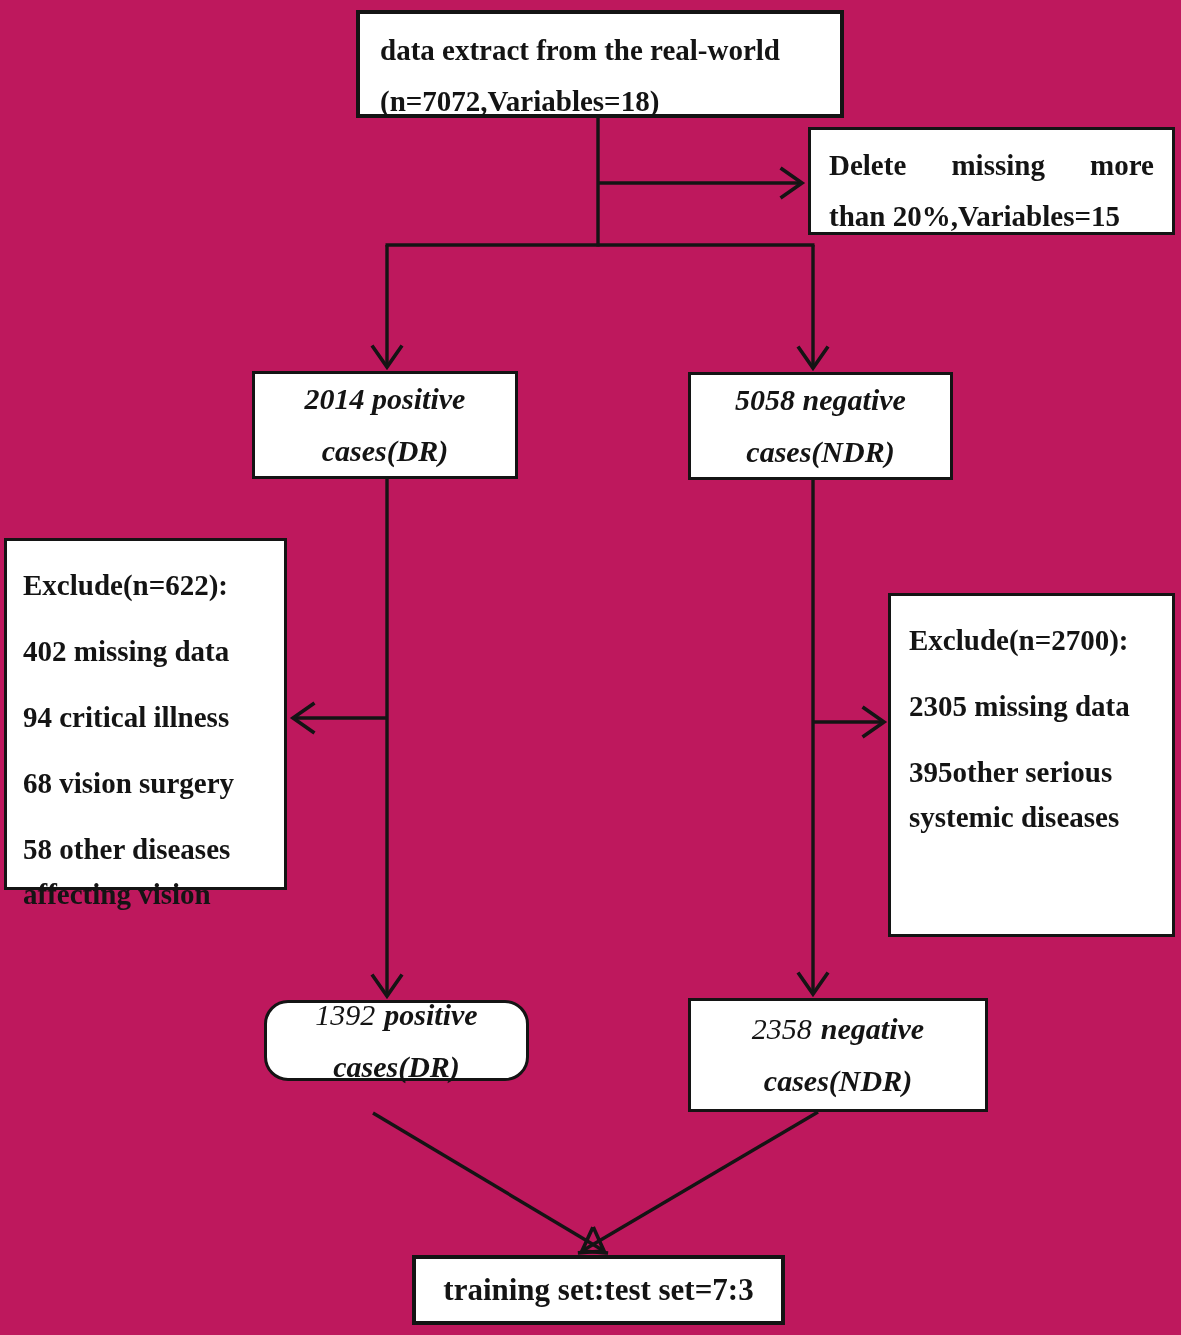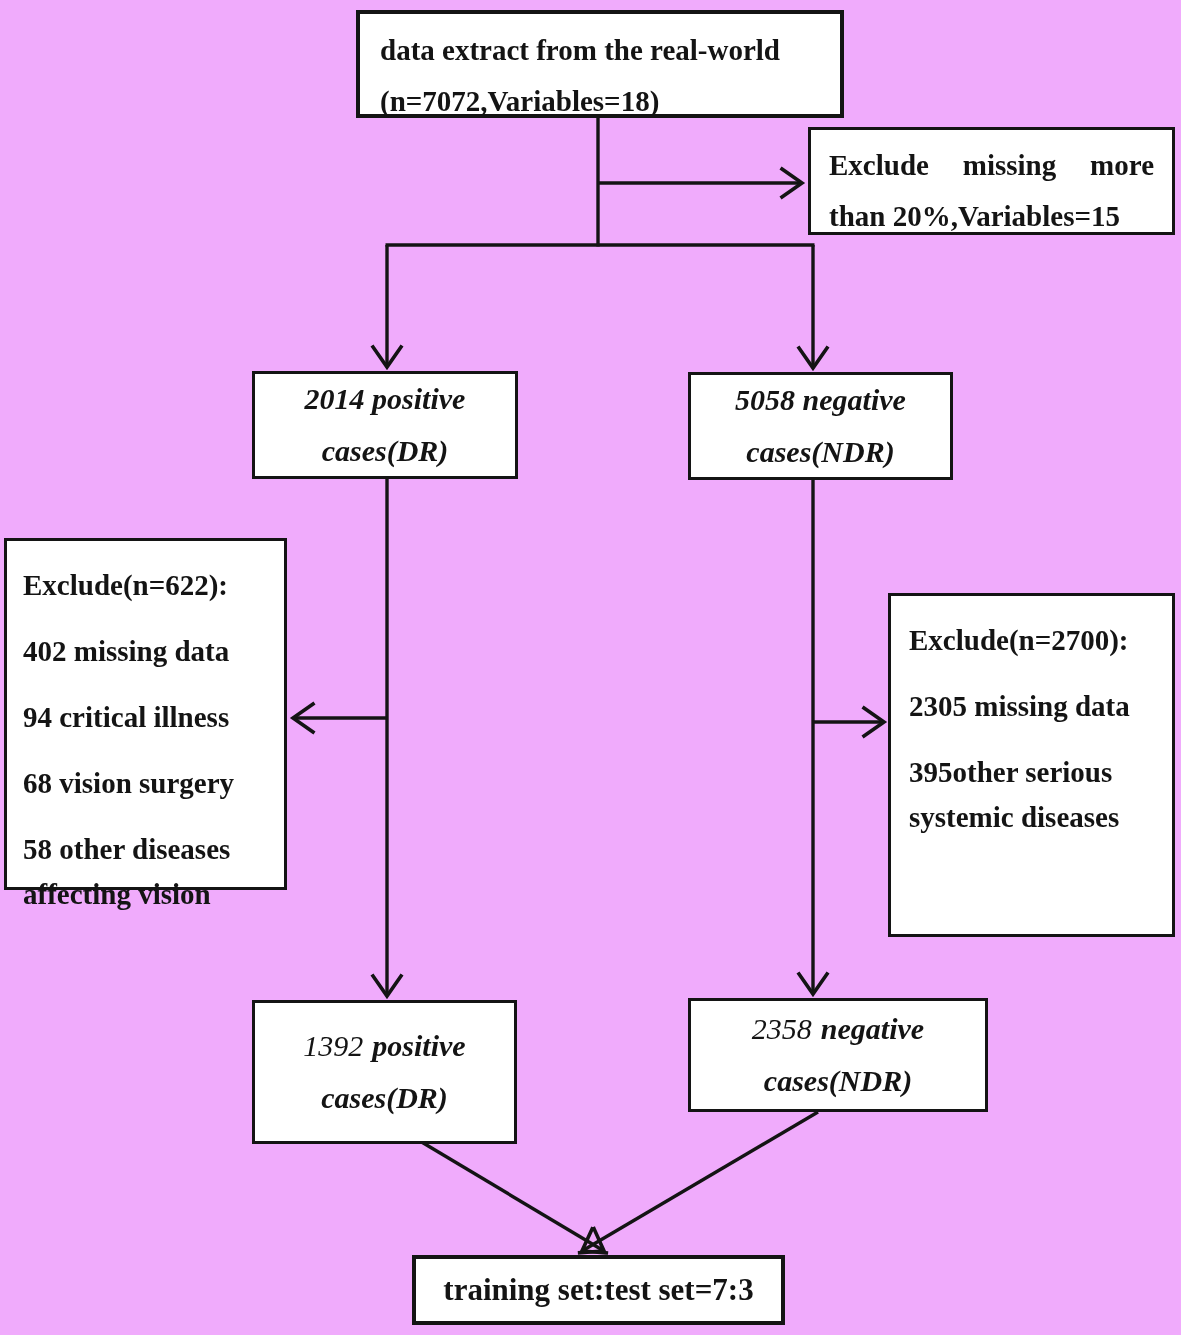--- a/index.html
+++ b/index.html
@@ -4,21 +4,21 @@
 <style>
   html, body {
     margin: 0;
     padding: 0;
     background: #ffffff;
   }
   .canvas {
     position: relative;
     width: 1181px;
     height: 1335px;
-    background: #f0abfc;
+    background: #be185d;
     font-family: "Liberation Serif", "DejaVu Serif", serif;
     color: #141414;
     overflow: hidden;
   }
   .edges {
     position: absolute;
     left: 0; top: 0;
     width: 1181px; height: 1335px;
     z-index: 1;
   }
@@ -52,21 +52,21 @@
     flex-direction: column;
     align-items: center;
     justify-content: center;
     text-align: center;
     font-size: 30px;
     line-height: 52px;
     font-style: italic;
   }
   .node-dr   { left: 252px; top: 371px;  width: 266px; height: 108px; }
   .node-ndr  { left: 688px; top: 372px;  width: 265px; height: 108px; }
-  .node-drf  { left: 252px; top: 1000px; width: 265px; height: 144px; }
+  .node-drf  { left: 264px; top: 1000px; width: 265px; height: 81px; border-radius: 24px; }
   .node-ndrf { left: 688px; top: 998px;  width: 300px; height: 114px; }
   .num {
     font-weight: 400;
     margin-right: 9px;
   }
   .node-exclude {
     font-size: 29px;
     line-height: 45px;
     text-align: left;
   }
@@ -105,21 +105,21 @@
       <line x1="818" y1="1112" x2="582" y2="1251" marker-end="url(#ah)"></line>
     </g>
   </svg>
 
   <div class="node node-source thick">
     <div>data extract from the real-world</div>
     <div>(n=7072,Variables=18)</div>
   </div>
 
   <div class="node node-delete">
-    <div class="line-justified">Exclude missing more</div>
+    <div class="line-justified">Delete missing more</div>
     <div>than 20%,Variables=15</div>
   </div>
 
   <div class="node node-case node-dr">
     <div>2014 positive</div>
     <div>cases(DR)</div>
   </div>
 
   <div class="node node-case node-ndr">
     <div>5058 negative</div>

